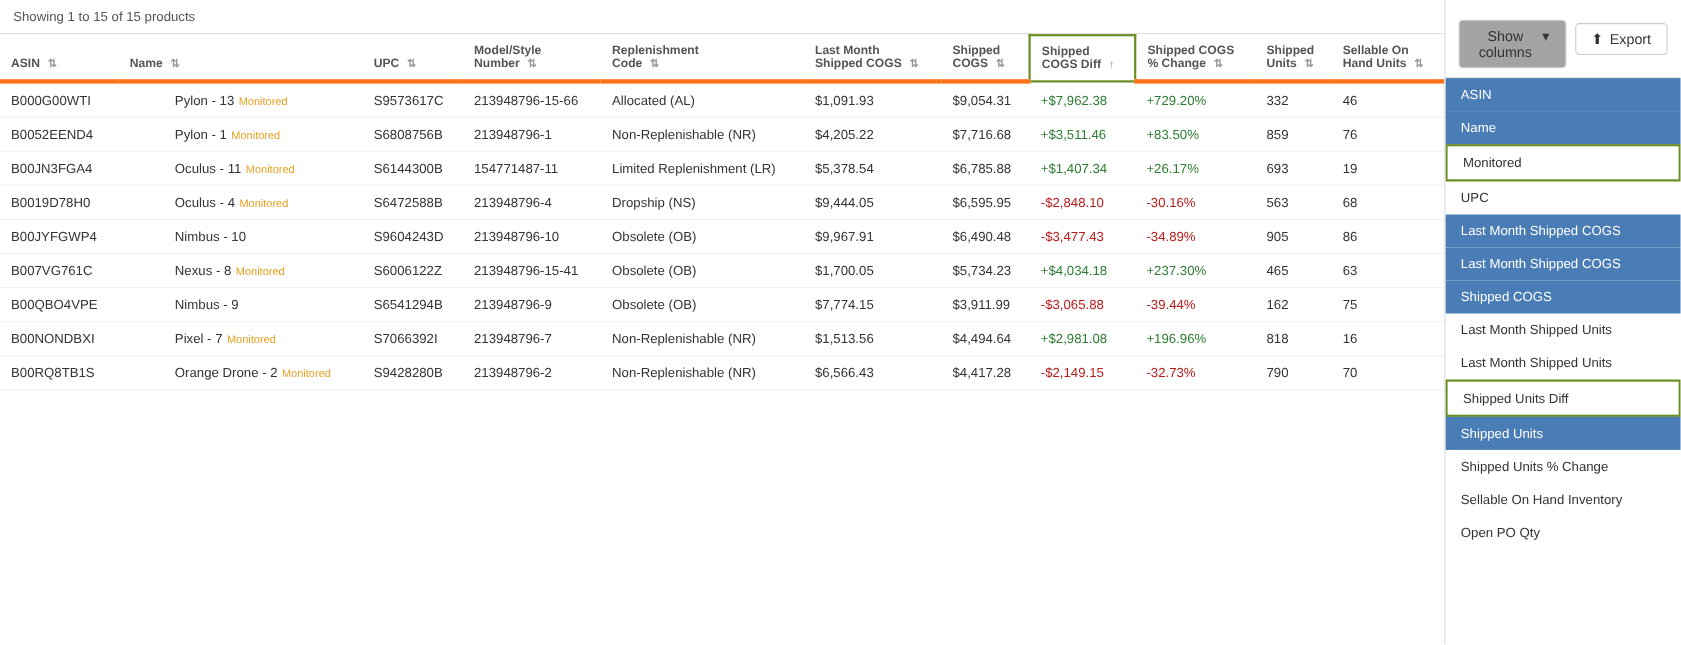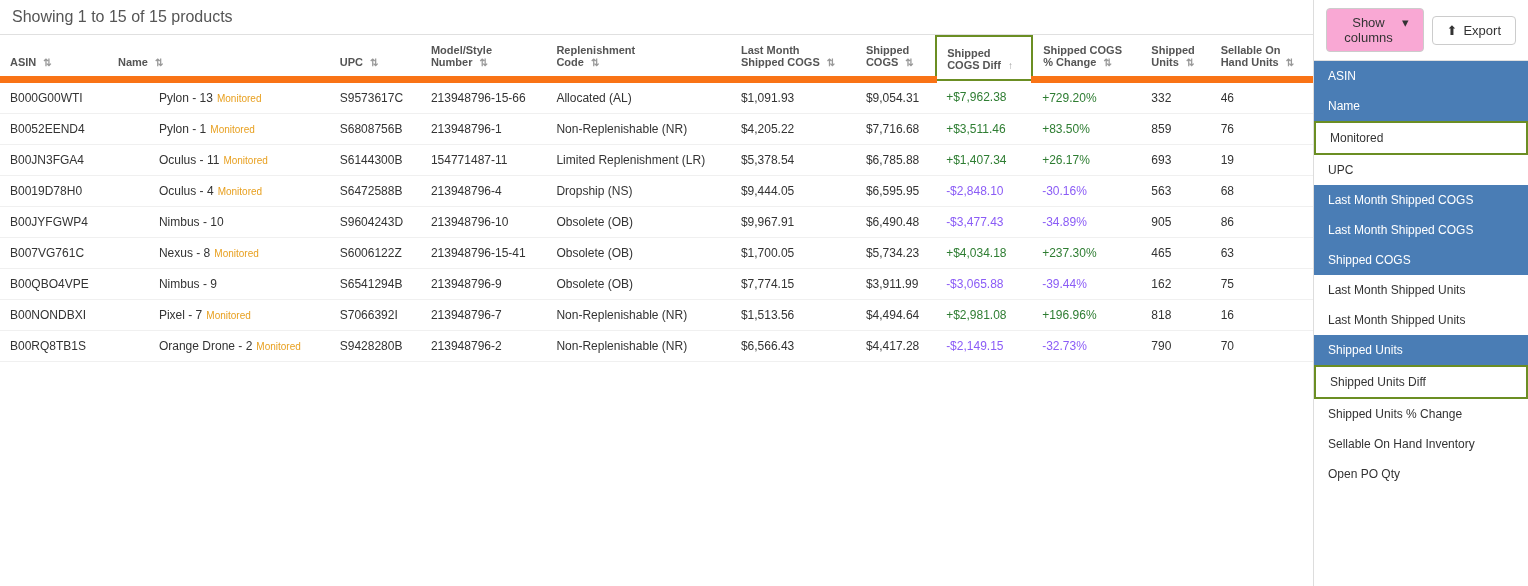--- a/index.html
+++ b/index.html
@@ -4,63 +4,63 @@
   <style>
     * { box-sizing: border-box; margin: 0; padding: 0; }
     body { font-family: -apple-system, BlinkMacSystemFont, 'Segoe UI', sans-serif; font-size: 12px; background: #fff; color: #333; overflow: hidden; }
     
     .page-wrapper { display: flex; height: 586px; width: 1528px; overflow: hidden; }
     
     .main-content { flex: 1; display: flex; flex-direction: column; overflow: hidden; }
     
     .toolbar { display: flex; align-items: center; justify-content: space-between; padding: 8px 12px; border-bottom: 1px solid #e0e0e0; flex-shrink: 0; }
     
-    .toolbar-left { font-size: 16px; color: #555; }
+    .toolbar-left { font-size: 12px; color: #555; }
     
     .toolbar-right { display: flex; gap: 8px; }
     
     .btn { display: flex; align-items: center; gap: 6px; padding: 6px 14px; border: 1px solid #ccc; border-radius: 4px; background: #fff; cursor: pointer; font-size: 13px; color: #333; }
     
     .btn-export { background: #fff; }
     
     .table-container { flex: 1; overflow: auto; }
     
     table { border-collapse: collapse; width: 100%; min-width: 1200px; }
     
     thead tr { background: #fff; border-bottom: 2px solid #e0e0e0; }
     
-    th { padding: 8px 10px; text-align: left; font-weight: 600; font-size: 11px; color: #555; white-space: nowrap; vertical-align: bottom; border-bottom: 7px solid #f97316; position: relative; cursor: pointer; }
+    th { padding: 8px 10px; text-align: left; font-weight: 600; font-size: 11px; color: #555; white-space: nowrap; vertical-align: bottom; border-bottom: 4px solid #f97316; position: relative; cursor: pointer; }
     
     th .sort-icon { display: inline-block; margin-left: 4px; color: #999; font-size: 10px; }
     
     th.highlighted { border: 2px solid #6b8e23; }
     
     td { padding: 8px 10px; border-bottom: 1px solid #f0f0f0; vertical-align: middle; font-size: 12px; }
     
     .monitored { color: #e8a020; font-size: 10px; margin-left: 4px; }
     
     .positive { color: #2e7d32; font-weight: 500; margin-top: 40px; }
-    .negative { color: #8b5cf6; font-weight: 500; }
+    .negative { color: #b91c1c; font-weight: 500; }
     
     .asin-cell { font-weight: 500; white-space: nowrap; }
     .name-cell { display: flex; flex-direction: column; }
     .name-text { white-space: nowrap; margin-left: 41px; }
     
     
     .dropdown-panel { width: 215px; flex-shrink: 0; border-left: 1px solid #ddd; background: #fff; display: flex; flex-direction: column; overflow-y: auto; }
     
     .dropdown-item { padding: 8px 14px; font-size: 12px; cursor: pointer; display: flex; align-items: center; white-space: nowrap; }
     
     .dropdown-item.active-blue { background: #4a7db5; color: #fff; }
     
     .dropdown-item.bordered { border: 2px solid #6b8e23; }
     
     .dropdown-toolbar { display: flex; align-items: center; justify-content: flex-end; padding: 8px 12px; gap: 8px; border-bottom: 1px solid #e0e0e0; }
     
-    .show-columns-btn { display: flex; align-items: flex-start; gap: 6px; padding: 6px 14px; border: 1px solid #ccc; border-radius: 4px; background: #f9a8d4; cursor: pointer; font-size: 13px; color: #333; }
+    .show-columns-btn { display: flex; align-items: flex-start; gap: 6px; padding: 6px 14px; border: 1px solid #ccc; border-radius: 4px; background: #a3a3a3; cursor: pointer; font-size: 13px; color: #333; margin-top: 10px; }
   </style>
 </head>
 <body>
 
 <div class="page-wrapper">
   <div class="main-content">
 
     <div class="toolbar">
       <span class="toolbar-left">Showing 1 to 15 of 15 products</span>
       <div class="toolbar-right">
@@ -257,20 +257,20 @@
     <div id="dropdown-items-container">
     <div class="dropdown-item active-blue">ASIN</div>
         <div class="dropdown-item active-blue">Name</div>
         <div class="dropdown-item bordered">Monitored</div>
         <div class="dropdown-item">UPC</div>
         <div class="dropdown-item active-blue">Last Month Shipped COGS</div>
         <div class="dropdown-item active-blue">Last Month Shipped COGS</div>
         <div class="dropdown-item active-blue">Shipped COGS</div>
         <div class="dropdown-item">Last Month Shipped Units</div>
         <div class="dropdown-item">Last Month Shipped Units</div>
+        <div class="dropdown-item bordered">Shipped Units Diff</div>
         <div class="dropdown-item active-blue">Shipped Units</div>
-        <div class="dropdown-item bordered">Shipped Units Diff</div>
         <div class="dropdown-item">Shipped Units % Change</div>
         <div class="dropdown-item">Sellable On Hand Inventory</div>
         <div class="dropdown-item">Open PO Qty</div>
       </div>
   </div>
 </div>
 
 </body></html>

